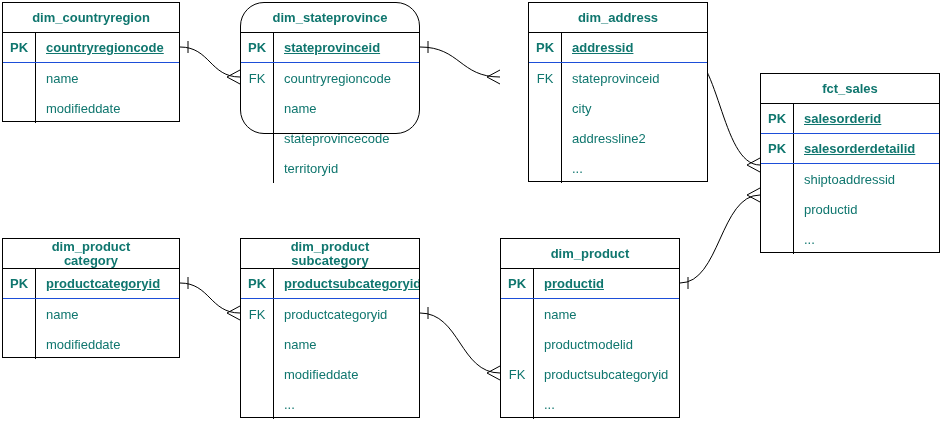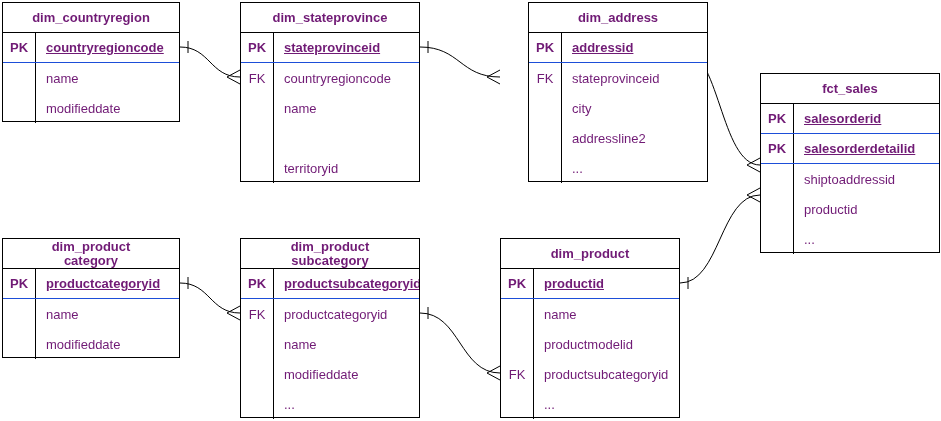--- a/index.html
+++ b/index.html
@@ -2,21 +2,21 @@
 <html><head>
 <meta charset="utf-8">
 <style>
   html, body { margin: 0; padding: 0; background: #ffffff; }
   .canvas {
     position: relative;
     width: 941px;
     height: 421px;
     background: #ffffff;
     font-family: "Liberation Sans", sans-serif;
-    color: #701a75;
+    color: #0f766e;
     overflow: hidden;
   }
   .wires {
     position: absolute;
     left: 0; top: 0;
     width: 941px; height: 421px;
     pointer-events: none;
   }
   .entity {
     position: absolute;
@@ -113,36 +113,37 @@
     <div class="row">
       <span class="kcell"></span>
       <span class="ncell">name</span>
     </div>
     <div class="row">
       <span class="kcell"></span>
       <span class="ncell">modifieddate</span>
     </div>
   </div>
 
-  <div class="entity" style="left:240px;top:2px;width:180px;height:180px;">
+  <div class="entity" style="left:240px;top:2px;width:180px;height:132px;border-radius:24px;">
     <div class="etitle">dim_stateprovince</div>
     <div class="row pkrow">
       <span class="kcell kbold">PK</span>
       <span class="ncell pkname">stateprovinceid</span>
     </div>
     <div class="row">
       <span class="kcell">FK</span>
       <span class="ncell">countryregioncode</span>
     </div>
     <div class="row">
       <span class="kcell"></span>
       <span class="ncell">name</span>
     </div>
     <div class="row">
       <span class="kcell"></span>
+      <span class="ncell">stateprovincecode</span>
     </div>
     <div class="row">
       <span class="kcell"></span>
       <span class="ncell">territoryid</span>
     </div>
   </div>
 
   <div class="entity" style="left:528px;top:2px;width:180px;height:180px;">
     <div class="etitle">dim_address</div>
     <div class="row pkrow">

